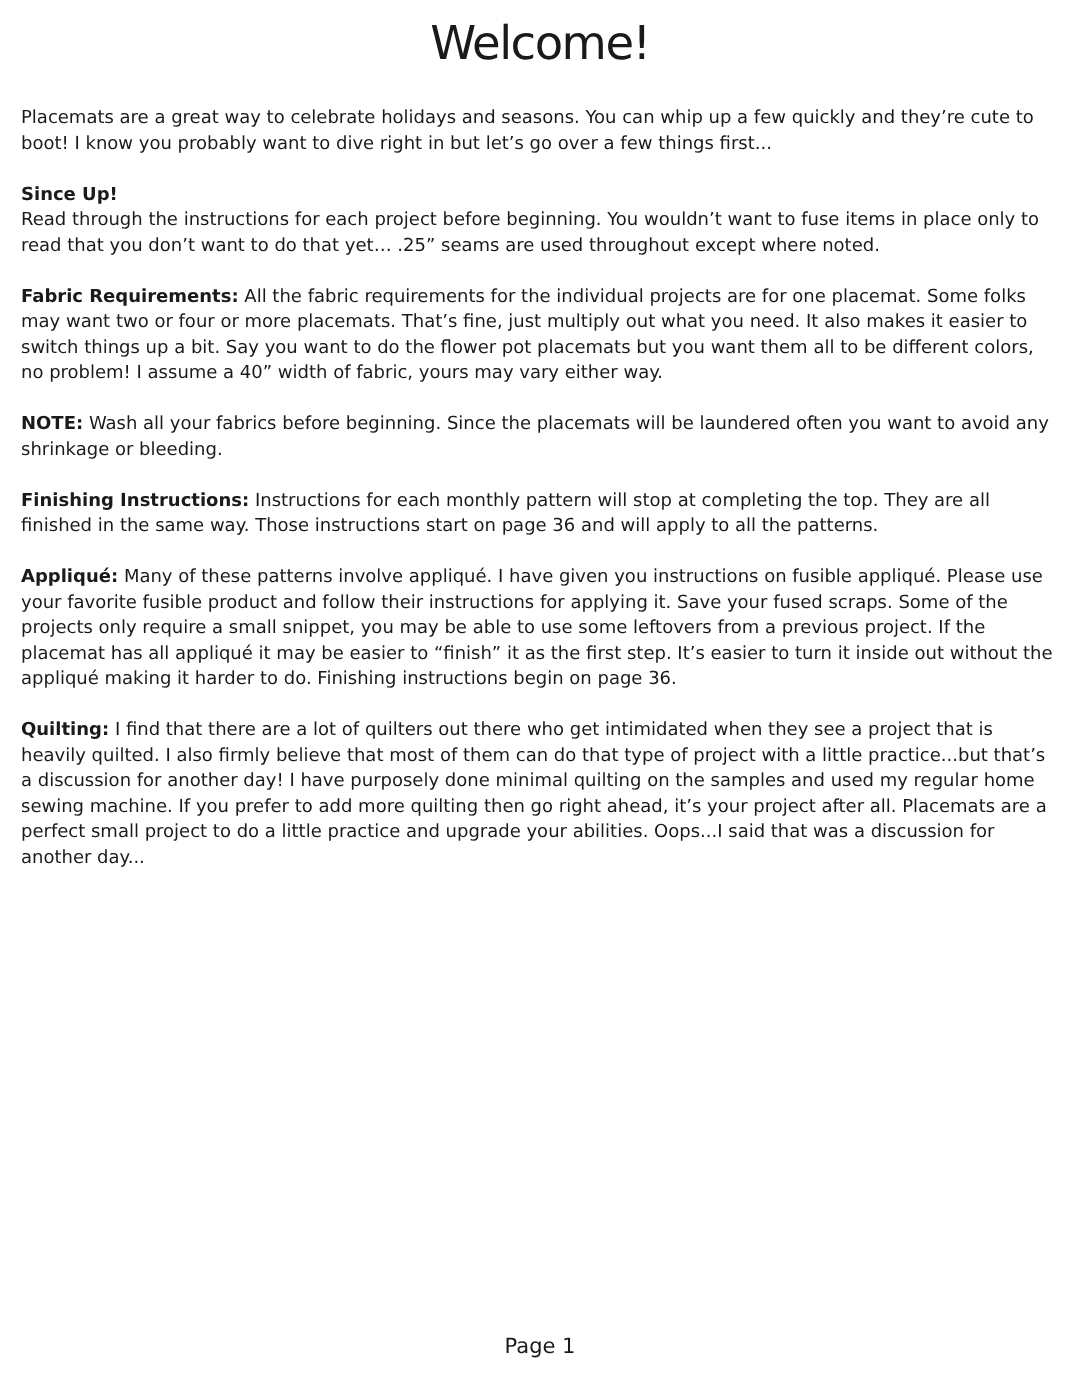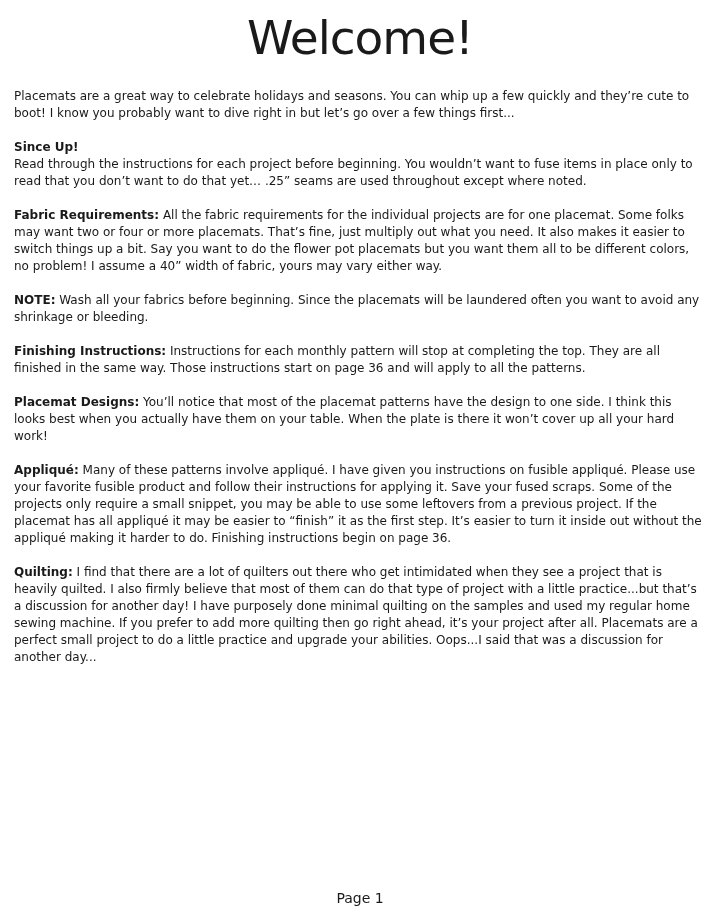--- a/index.html
+++ b/index.html
@@ -18,21 +18,21 @@
   .page {
     position: absolute;
     top: 0;
     left: 0;
     width: 720px;
     height: 916px;
     box-sizing: border-box;
     padding: 12px 14px 0 14px;
   }
   .doc-title {
-    font-size: 47px;
+    font-size: 31px;
     font-weight: 400;
     text-align: center;
     margin: 0 0 24px 0;
     line-height: 1.1;
     letter-spacing: -1px;
   }
   .para {
     font-size: 12px;
     line-height: 17px;
     margin: 0 0 17px 0;
@@ -63,21 +63,20 @@
   <p class="para"><span>Placemats are a great way to celebrate holidays and seasons. You can whip up a few quickly and they’re cute to boot! I know you probably want to dive right in but let’s go over a few things first...</span></p>
 
   <p class="para"><b class="block-lead">Since Up!</b><span>Read through the instructions for each project before beginning. You wouldn’t want to fuse items in place only to read that you don’t want to do that yet… .25” seams are used throughout except where noted.</span></p>
 
   <p class="para"><b>Fabric Requirements:</b> <span>All the fabric requirements for the individual projects are for one placemat. Some folks may want two or four or more placemats. That’s fine, just multiply out what you need. It also makes it easier to switch things up a bit. Say you want to do the flower pot placemats but you want them all to be different colors, no problem! I assume a 40” width of fabric, yours may vary either way.</span></p>
 
   <p class="para"><b>NOTE:</b> <span>Wash all your fabrics before beginning. Since the placemats will be laundered often you want to avoid any shrinkage or bleeding.</span></p>
 
   <p class="para"><b>Finishing Instructions:</b> <span>Instructions for each monthly pattern will stop at completing the top. They are all finished in the same way. Those instructions start on page 36 and will apply to all the patterns.</span></p>
 
-  <p class="para"><b>Placemat Designs:</b> <span>You’ll notice that most of the placemat patterns have the design to one side. I think this looks best when you actually have them on your table. When the plate is there it won’t cover up all your hard work!</span></p>
 
   <p class="para"><b>Appliqué:</b> <span>Many of these patterns involve appliqué. I have given you instructions on fusible appliqué. Please use your favorite fusible product and follow their instructions for applying it. Save your fused scraps. Some of the projects only require a small snippet, you may be able to use some leftovers from a previous project. If the placemat has all appliqué it may be easier to “finish” it as the first step. It’s easier to turn it inside out without the appliqué making it harder to do. Finishing instructions begin on page 36.</span></p>
 
 
   <p class="para"><b>Quilting:</b> <span>I find that there are a lot of quilters out there who get intimidated when they see a project that is heavily quilted. I also firmly believe that most of them can do that type of project with a little practice...but that’s a discussion for another day! I have purposely done minimal quilting on the samples and used my regular home sewing machine. If you prefer to add more quilting then go right ahead, it’s your project after all. Placemats are a perfect small project to do a little practice and upgrade your abilities. Oops...I said that was a discussion for another day...</span></p>
 
 
 </div>
 
 <div class="page-footer">Page 1</div>

